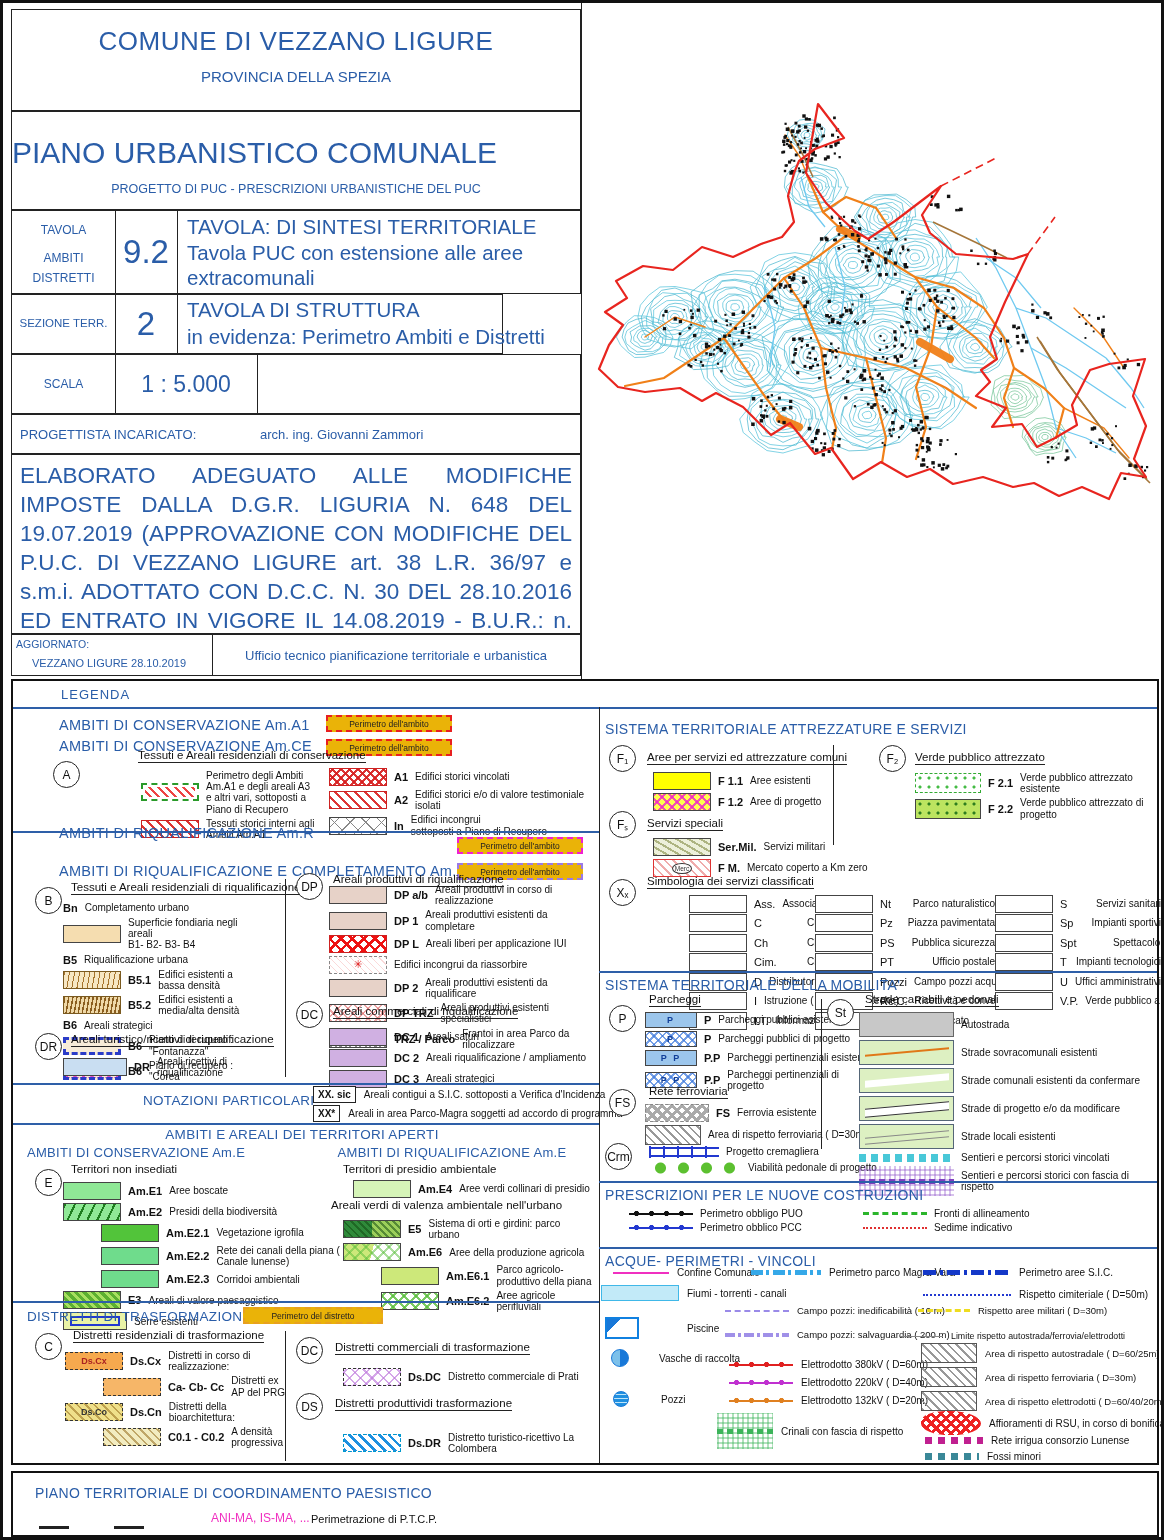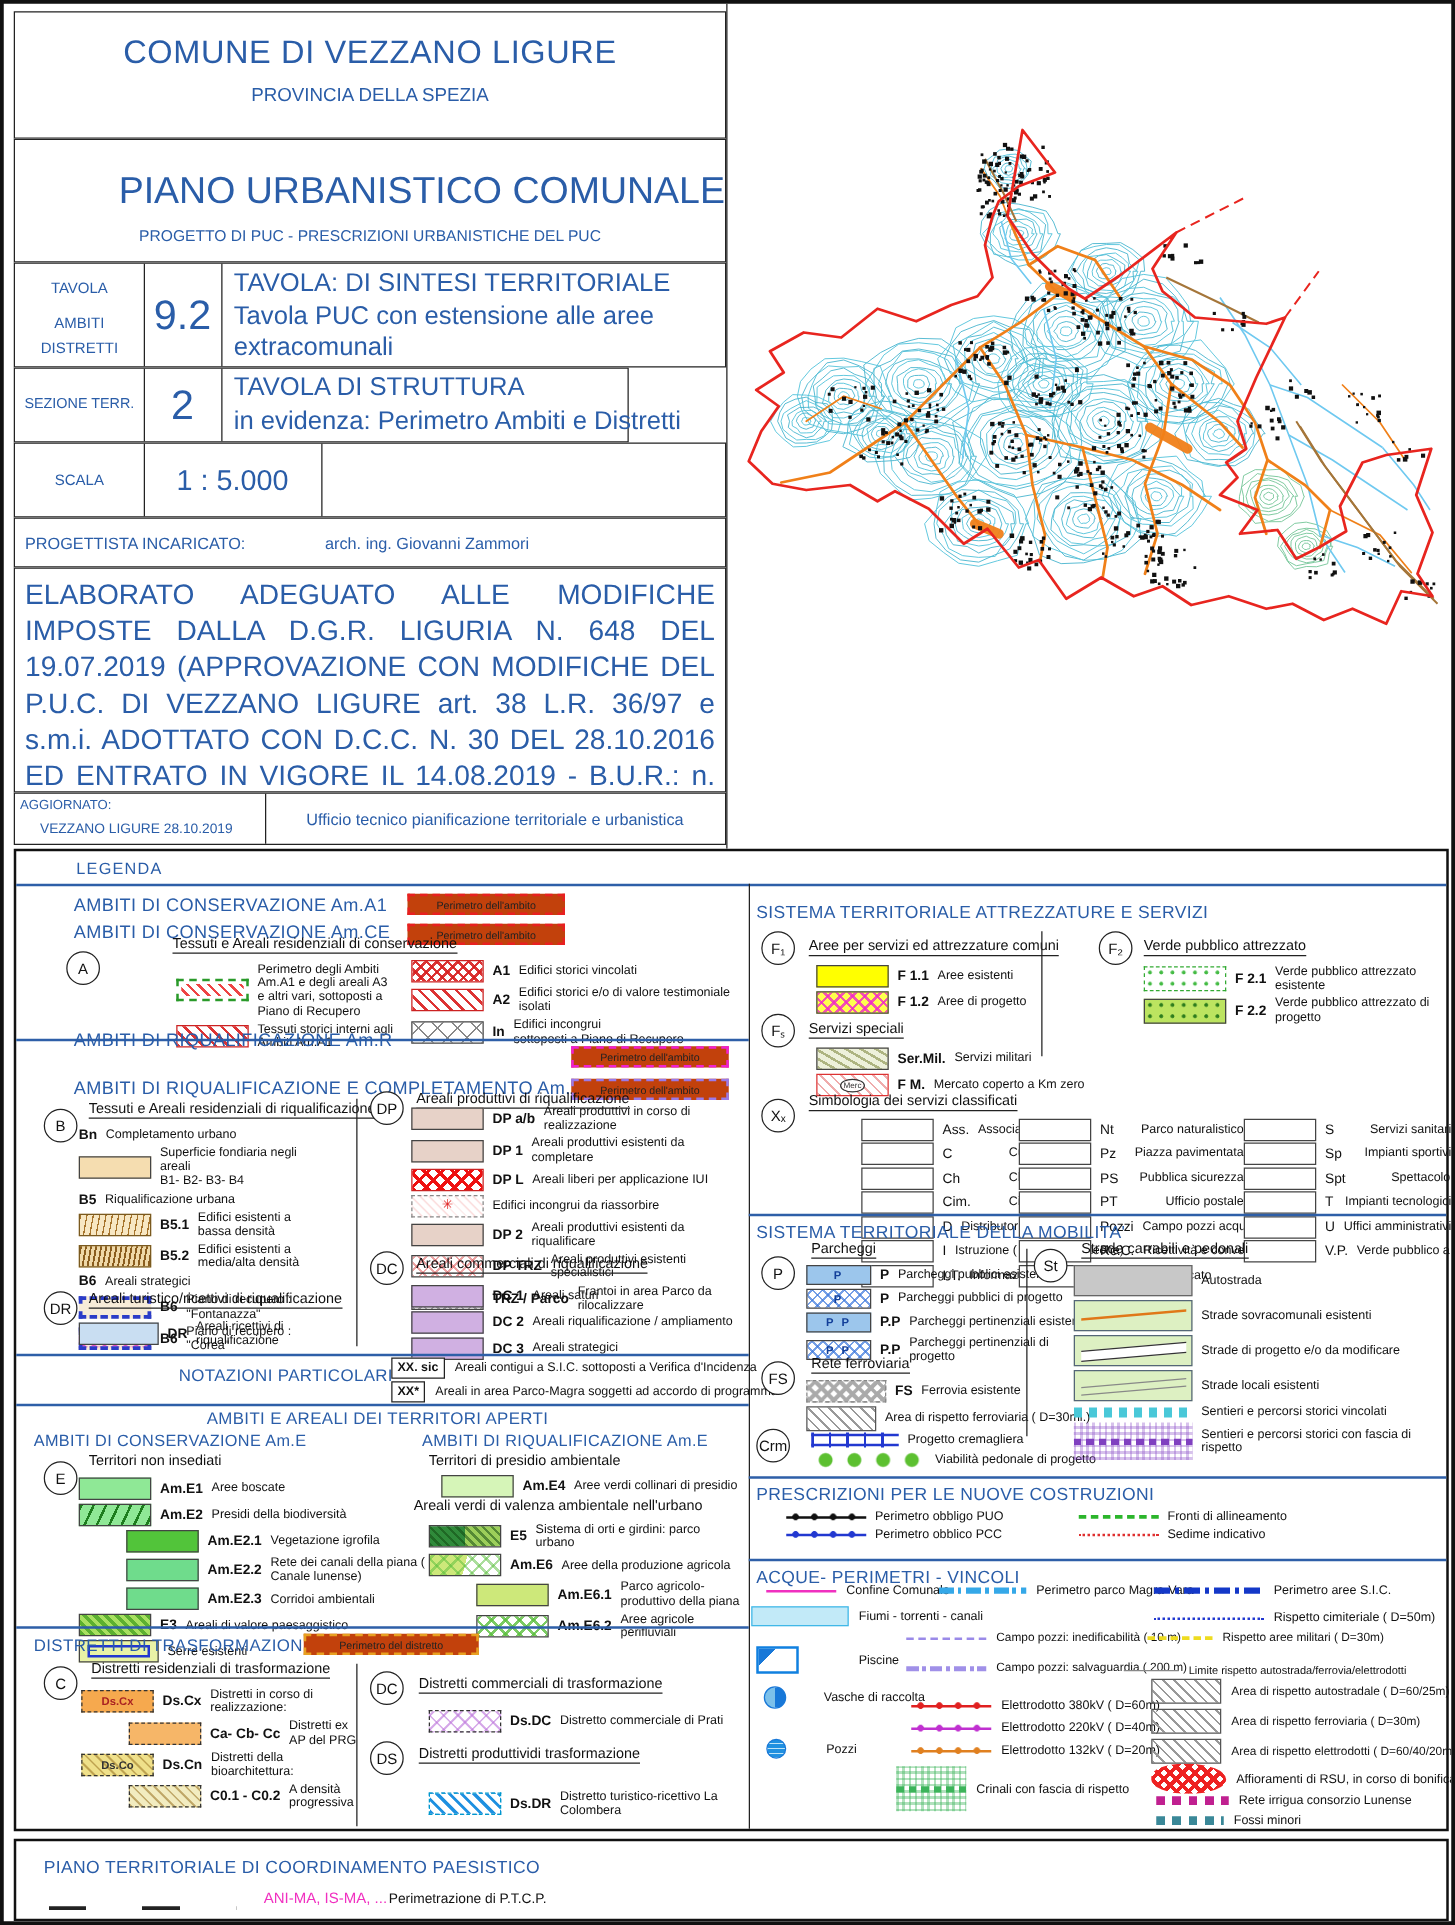--- a/index.html
+++ b/index.html
@@ -102,21 +102,21 @@
   .ln-magra{height:5px;background:repeating-linear-gradient(90deg,#35A8E8 0 12px,transparent 12px 15px,#35A8E8 15px 18px,transparent 18px 22px)}
   .ln-sic{height:5px;background:repeating-linear-gradient(90deg,#1438C8 0 13px,transparent 13px 17px,#1438C8 17px 20px,transparent 20px 24px)}
   .ln-cimit{height:0;border-top:2px dotted #2238D0}
   .ln-pozzi10{height:0;border-top:2.5px dashed #9A8AE8}
   .ln-militari{height:0;border-top:3px dashed #EEDC20}
   .ln-pozzi200{height:4px;background:repeating-linear-gradient(90deg,#A090E8 0 10px,transparent 10px 13px,#A090E8 13px 16px,transparent 16px 19px)}
   .ln-limite{height:0;border-top:1.5px solid #888}
   .ln-irrigua{height:7px;background:repeating-linear-gradient(90deg,#C02090 0 7px,transparent 7px 13px)}
   .ln-fossi{height:7px;background:repeating-linear-gradient(90deg,#3A8898 0 7px,transparent 7px 13px)}
   .ln-ptcp{width:150px;height:3px;background:repeating-linear-gradient(90deg,#222 0 30px,transparent 30px 75px)}
-  .perim{display:inline-flex;align-items:center;justify-content:center;width:126px;height:17px;font-size:8.5px;color:#222;background:#c2410c;box-sizing:border-box}
+  .perim{display:inline-flex;align-items:center;justify-content:center;width:126px;height:17px;font-size:8.5px;color:#222;background:#eab308;box-sizing:border-box}
   .perim-red{border:2px dashed #E82020}
   .perim-mag{border:2px dashed #F020D0}
   .perim-vio{border:2px dashed #9A7AE8}
   .perim-org{border:2px dashed #E8A020;width:140px}
   .xxbox{border:1.5px solid #222;font-size:10px;padding:0 4px;height:15px;display:inline-flex;align-items:center;background:#fff;font-weight:bold}
   .smalllbl{font-size:10px;white-space:nowrap}
   .svc .lrow{margin:1.5px 0}
   .svc .code{font-weight:400;font-size:11px;width:46px}
   .svc .lbl{font-size:10px;white-space:nowrap}
   .arow{position:absolute;display:flex;align-items:center;gap:8px;font-size:10px;white-space:nowrap}
@@ -124,21 +124,21 @@
 </head>
 <body>
 
 <div class="page">
 
   <div class="tb" style="left:8px;top:6px;width:570px;height:102px">
     <div class="abs blue" style="left:0;right:0;top:16px;text-align:center;font-size:26px;letter-spacing:.5px">COMUNE DI VEZZANO LIGURE</div>
     <div class="abs blue" style="left:0;right:0;top:58px;text-align:center;font-size:15px">PROVINCIA DELLA SPEZIA</div>
   </div>
   <div class="tb" style="left:8px;top:108px;width:570px;height:99px">
-    <div class="abs blue" style="left:0;right:0;top:24px;text-align:right;font-size:30px">PIANO URBANISTICO COMUNALE</div>
+    <div class="abs blue" style="left:0;right:0;top:24px;text-align:left;font-size:30px">PIANO URBANISTICO COMUNALE</div>
     <div class="abs blue" style="left:0;right:0;top:70px;text-align:center;font-size:12.5px">PROGETTO DI PUC - PRESCRIZIONI URBANISTICHE DEL PUC</div>
   </div>
   <div class="tb" style="left:8px;top:207px;width:570px;height:84px">
     <div class="vsep" style="left:103px"></div>
     <div class="vsep" style="left:165px"></div>
     <div class="abs blue" style="left:0;width:103px;top:12px;text-align:center;font-size:12px">TAVOLA</div>
     <div class="abs blue" style="left:0;width:103px;top:40px;text-align:center;font-size:12px">AMBITI</div>
     <div class="abs blue" style="left:0;width:103px;top:60px;text-align:center;font-size:12px">DISTRETTI</div>
     <div class="abs blue" style="left:103px;width:62px;top:22px;text-align:center;font-size:33px">9.2</div>
     <div class="abs blue" style="left:175px;top:4px;font-size:20.5px;white-space:nowrap">TAVOLA: DI SINTESI TERRITORIALE</div>
@@ -1481,20 +1481,24 @@
     <div class="abs rows" style="left:846px;top:328px;width:300px">
         <div class="lrow">
           <span class="sw autostrada"></span>
           <span class="lbl">Autostrada</span>
         </div>
         <div class="lrow">
           <span class="sw stg sovra"></span>
           <span class="lbl">Strade sovracomunali esistenti</span>
         </div>
         <div class="lrow">
+          <span class="sw stg comunali"></span>
+          <span class="lbl">Strade comunali esistenti da confermare</span>
+        </div>
+        <div class="lrow">
           <span class="sw stg progetto"></span>
           <span class="lbl">Strade di progetto e/o da modificare</span>
         </div>
         <div class="lrow">
           <span class="sw stg locali"></span>
           <span class="lbl">Strade locali esistenti</span>
         </div>
         <div class="lrow">
           <span class="sw sent-vinc"></span>
           <span class="lbl">Sentieri e percorsi storici vincolati</span>

